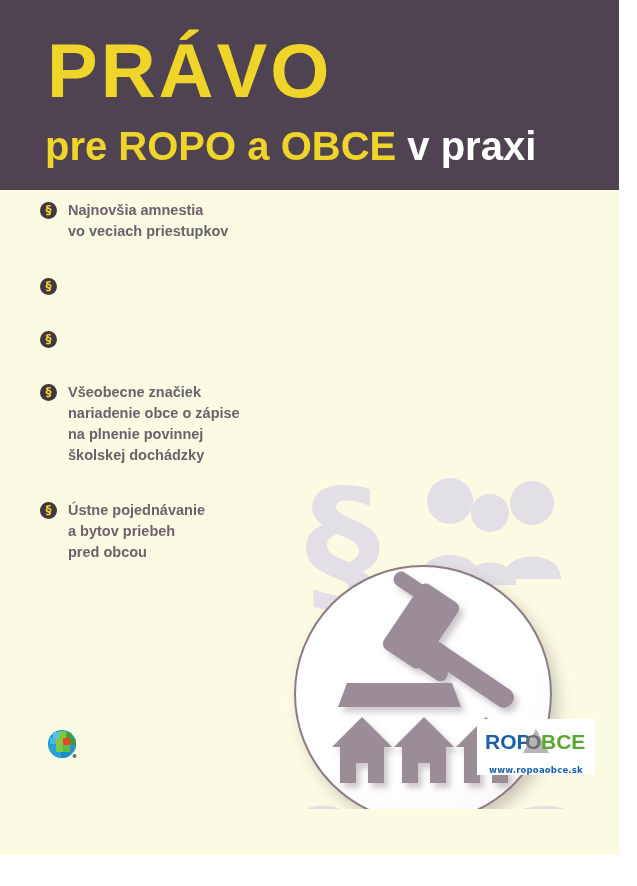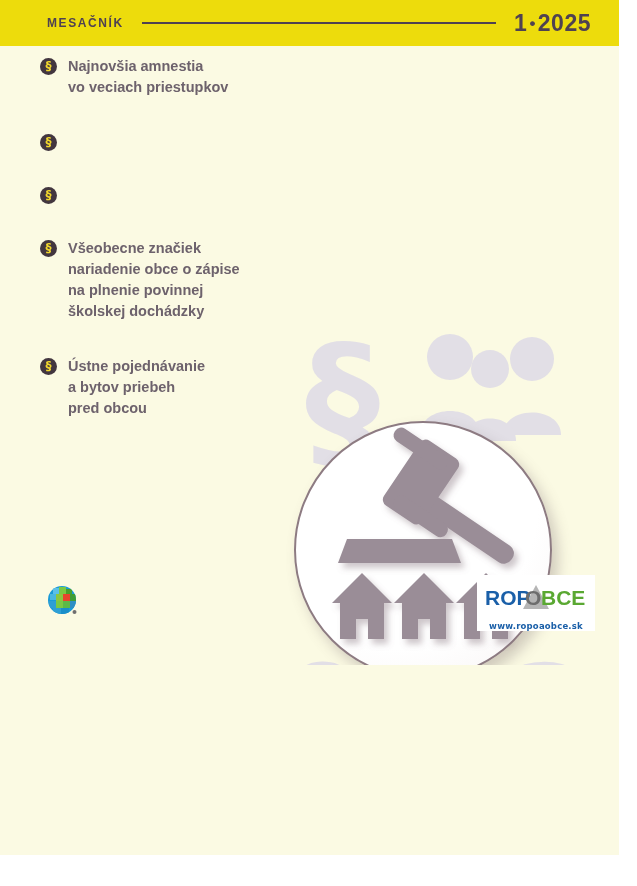--- a/index.html
+++ b/index.html
@@ -217,28 +217,28 @@
     letter-spacing: 0.2px;
     margin-top: 9px;
     font-family: "DejaVu Sans", sans-serif;
   }
 </style>
 </head>
 <body>
 
 <div id="cover">
 
-
-  <div class="banner">
-    <span class="banner-label">MESAČNÍK</span>
-    <span class="banner-rule"></span>
-    <span class="banner-issue">
-      <span>1</span><span class="dot">•</span><span>2025</span>
-    </span>
+  <div class="header">
+    <div class="title-main">PRÁVO</div>
+    <div class="title-sub">
+      <span class="hl">pre ROPO a OBCE</span>
+      <span class="wt">v praxi</span>
+    </div>
   </div>
+
 
   <div class="body-area">
 
     <div class="wm wm-para">§</div>
     <div class="wm wm-two">2</div>
 
     <div class="wm wm-euro">€</div>
 
     <svg class="wm-people" viewBox="0 0 145 110">
       <circle cx="30" cy="26" r="23" fill="#e2dfe6"></circle>

